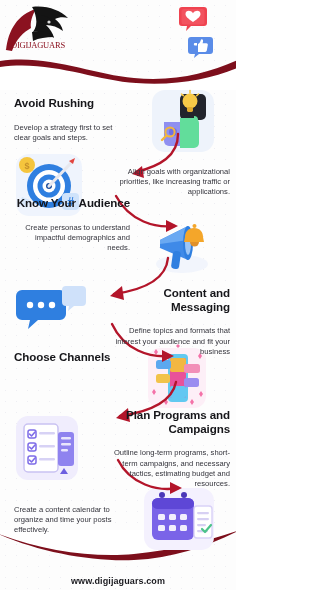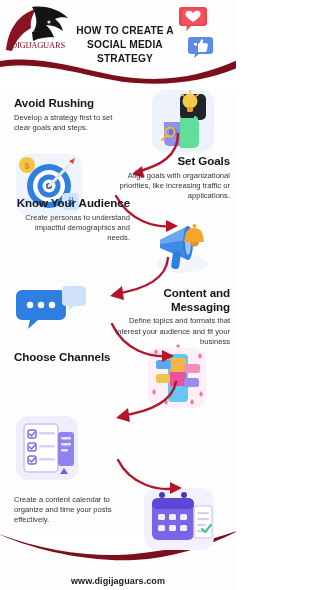--- a/index.html
+++ b/index.html
@@ -38,21 +38,21 @@
   .heart-bubble{position:absolute;left:178px;top:5px;width:30px;height:28px;}
   .thumb-bubble{position:absolute;left:188px;top:36px;width:26px;height:24px;}
 
   
   .wave-top{position:absolute;top:56px;left:-6px;width:248px;height:34px;z-index:4;}
   .wave-bottom{position:absolute;bottom:28px;left:-6px;width:248px;height:32px;z-index:4;}
 
   
   .block{position:absolute;z-index:5;}
   .h{font-weight:700;color:#16161a;line-height:1.18;font-size:11.6px;letter-spacing:-.1px;}
-  .p{font-size:7.6px;line-height:10.2px;color:#34343c;margin-top:3px;}
+  .p{font-size:7.6px;line-height:10.2px;color:#34343c;margin-top:13px;}
   .left{text-align:left;}
   .right{text-align:right;}
 
   .b1{left:14px;top:96px;width:116px;}
   .b2{left:110px;top:154px;width:120px;}
   .b3{left:14px;top:196px;width:116px;text-align:right;}
   .b4{left:104px;top:286px;width:126px;}
   .b5{left:14px;top:350px;width:122px;}
   .b6{left:102px;top:408px;width:128px;}
   .b7{left:14px;top:492px;width:116px;}
@@ -96,21 +96,20 @@
         <path d="M30 3 C44 1 58 6 66 14 C62 13 57 13 53 15 C57 18 60 22 61 27
                  C56 23 50 21 44 21 C48 25 51 29 52 34 C45 29 38 27 31 28
                  C34 24 35 19 34 14 C33 9 32 6 30 3 Z" fill="#141414"></path>
         <path d="M36 12 C42 11 48 13 52 17 C47 16 42 17 38 19 Z" fill="#141414"></path>
         <circle cx="47" cy="18" r="1.6" fill="#ffffff" opacity=".85"></circle>
         <path d="M30 28 C38 26 46 28 52 33 C44 33 37 34 31 37 Z" fill="#141414"></path>
       </svg>
     </div>
     <div class="logo-text">DIGIJAGUARS</div>
 
-    <div class="title">HOW TO CREATE A SOCIAL MEDIA STRATEGY</div>
 
     <div class="heart-bubble">
       <svg width="30" height="28" viewBox="0 0 30 28">
         <path d="M4 2 H26 A3 3 0 0 1 29 5 V18 A3 3 0 0 1 26 21 H13 L8 26 L9 21 H4
                  A3 3 0 0 1 1 18 V5 A3 3 0 0 1 4 2 Z" fill="#ef4350"></path>
         <path d="M6 4 H24 A2.5 2.5 0 0 1 26.5 6.5 V17 A2.5 2.5 0 0 1 24 19.5 H6
                  A2.5 2.5 0 0 1 3.5 17 V6.5 A2.5 2.5 0 0 1 6 4 Z" fill="#f4606c" opacity=".55"></path>
         <path d="M15 17 C10 13.5 7.5 11.5 7.5 9 C7.5 7 9 5.8 10.8 5.8 C12 5.8 14 6.6 15 8.2
                  C16 6.6 18 5.8 19.2 5.8 C21 5.8 22.5 7 22.5 9 C22.5 11.5 20 13.5 15 17 Z" fill="#ffffff"></path>
       </svg>
@@ -325,37 +324,40 @@
       <path d="M60 30 L72 36 L60 42 Z" fill="#b3152a"></path>
     </svg>
   </div>
 
   <div class="block b1 left">
     <div class="h">Avoid Rushing</div>
     <div class="p">Develop a strategy first to set clear goals and steps.</div>
   </div>
 
   <div class="block b2 right">
-    <div class="h">Set Goals</div>
     <div class="p">Align goals with organizational priorities, like increasing traffic or applications.</div>
   </div>
 
   <div class="block b3 left">
     <div class="h">Know Your Audience</div>
     <div class="p">Create personas to understand impactful demographics and needs.</div>
   </div>
 
   <div class="block b4 right">
     <div class="h">Content and Messaging</div>
     <div class="p">Define topics and formats that interest your audience and fit your business</div>
   </div>
 
   <div class="block b5 left">
     <div class="h">Choose Channels</div>
   </div>
 
+  <div class="block b6 right">
+    <div class="h">Plan Programs and Campaigns</div>
+    <div class="p">Outline long-term programs, short-term campaigns, and necessary tactics, estimating budget and resources.</div>
+  </div>
 
   <div class="block b7 left">
     <div class="p">Create a content calendar to organize and time your posts effectively.</div>
   </div>
 
   <div class="footer">www.digijaguars.com</div>
 </div>
 
 </body></html>

